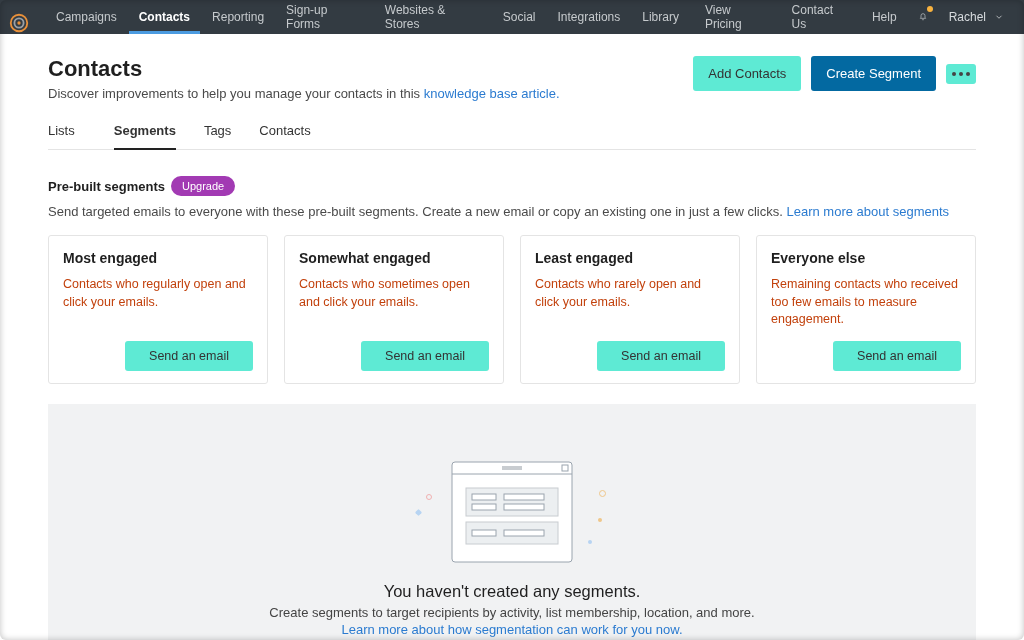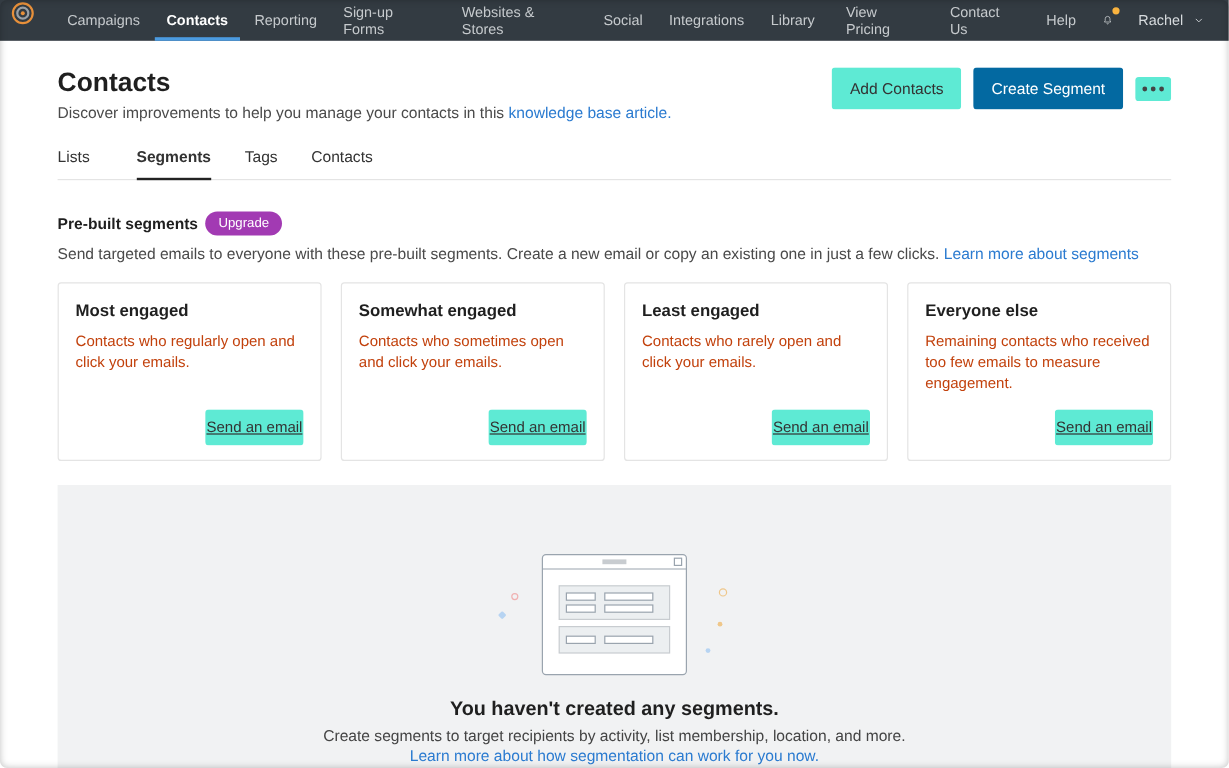--- a/index.html
+++ b/index.html
@@ -1,21 +1,21 @@
 <!DOCTYPE html>
 <html><head>
 <meta charset="utf-8">
 <style>
   * { box-sizing: border-box; margin: 0; padding: 0; }
   html, body { width: 1024px; height: 640px; font-family: -apple-system, "Helvetica Neue", Arial, sans-serif; color: #1f1f1f; background: #fff; overflow: hidden; }
   body { position: relative; }
   .shadow-frame { position:absolute; inset:0; box-shadow: inset 0 0 6px rgba(0,0,0,.25); pointer-events:none; border-radius:6px; }
 
   
-  .topbar { height: 34px; background: #333b42; display:flex; align-items:flex-start; padding: 0 14px 0 8px; gap:6px; color:#d7dbde; font-size:12px; }
+  .topbar { height: 34px; background: #333b42; display:flex; align-items:flex-end; padding: 0 14px 0 8px; gap:6px; color:#d7dbde; font-size:12px; }
   .logo { width:22px; height:22px; position:relative; margin-right:10px; }
   .logo svg { width:22px; height:22px; display:block; }
   .nav-left, .nav-right { display:flex; align-items:center; height:100%; }
   .nav-left { gap:2px; }
   .nav-item { padding:0 10px; height:34px; display:flex; align-items:center; cursor:pointer; color:#c6cacd;}
   .nav-item.active { color:#fff; font-weight:600; border-bottom:3px solid #4b9be0; padding-top:3px;}
   .nav-right { margin-left:auto; gap:2px; }
   .nav-right .nav-item { color:#c6cacd; }
   .bell { position:relative; width:28px; display:flex; justify-content:center; }
   .bell-dot { position:absolute; top:6px; right:4px; width:6px; height:6px; background:#f9b33f; border-radius:50%; }
@@ -43,25 +43,25 @@
   .prebuilt-row { display:flex; align-items:center; gap:6px; margin-top:26px;}
   .prebuilt-label { font-size:13px; font-weight:700; }
   .upgrade-pill { background:#a23ab3; color:#fff; font-size:11px; padding:4px 11px; border-radius:11px; cursor:pointer;}
   .prebuilt-desc { font-size:13px; color:#4a4a4a; margin-top:8px; }
   .prebuilt-desc a { color:#2b7bd0; text-decoration:none; }
 
   .cards { display:flex; gap:16px; margin-top:16px; }
   .card { flex:1; border:1px solid #e4e4e4; border-radius:3px; padding:14px 14px 12px 14px; display:flex; flex-direction:column; min-height:120px; }
   .card h3 { font-size:14px; font-weight:700; margin-bottom:10px; }
   .card p { font-size:12.5px; color:#c2410c; line-height:1.4; flex:1; }
-  .card .btn { align-self:flex-end; margin-top:12px; font-size:12.5px; padding:7px 0;text-decoration:underline; }
+  .card .btn { align-self:flex-end; margin-top:12px; font-size:12.5px; padding:7px 23px; }
 
   .empty-box { background:#f1f2f3; margin-top:20px; padding:56px 20px 16px 20px; text-align:center; position:relative; }
   .empty-illus { width:140px; height:110px; margin:0 auto 12px auto; position:relative; }
-  .empty-title { font-size:16.5px; font-weight:700; margin-bottom:4px;}
+  .empty-title { font-size:16.5px; font-weight:400; margin-bottom:4px;}
   .empty-desc { font-size:13px; color:#444; }
   .empty-link { font-size:13px; color:#2b7bd0; text-decoration:none; display:inline-block; margin-top:2px;}
   .deco { position:absolute; border-radius:50%; }
 </style>
 </head>
 <body>
 
 <div class="topbar">
   <div class="logo">
     <svg viewBox="0 0 24 24">

